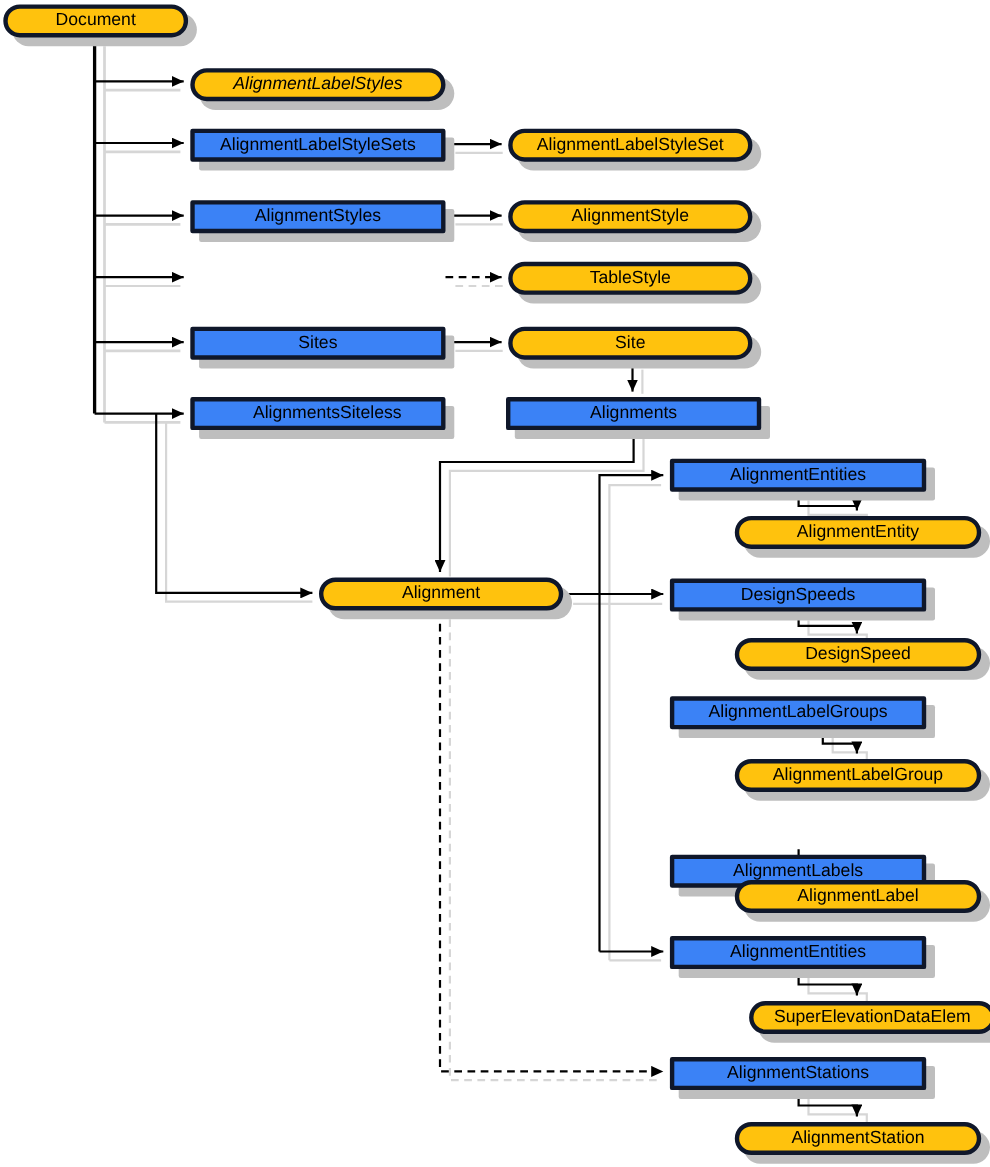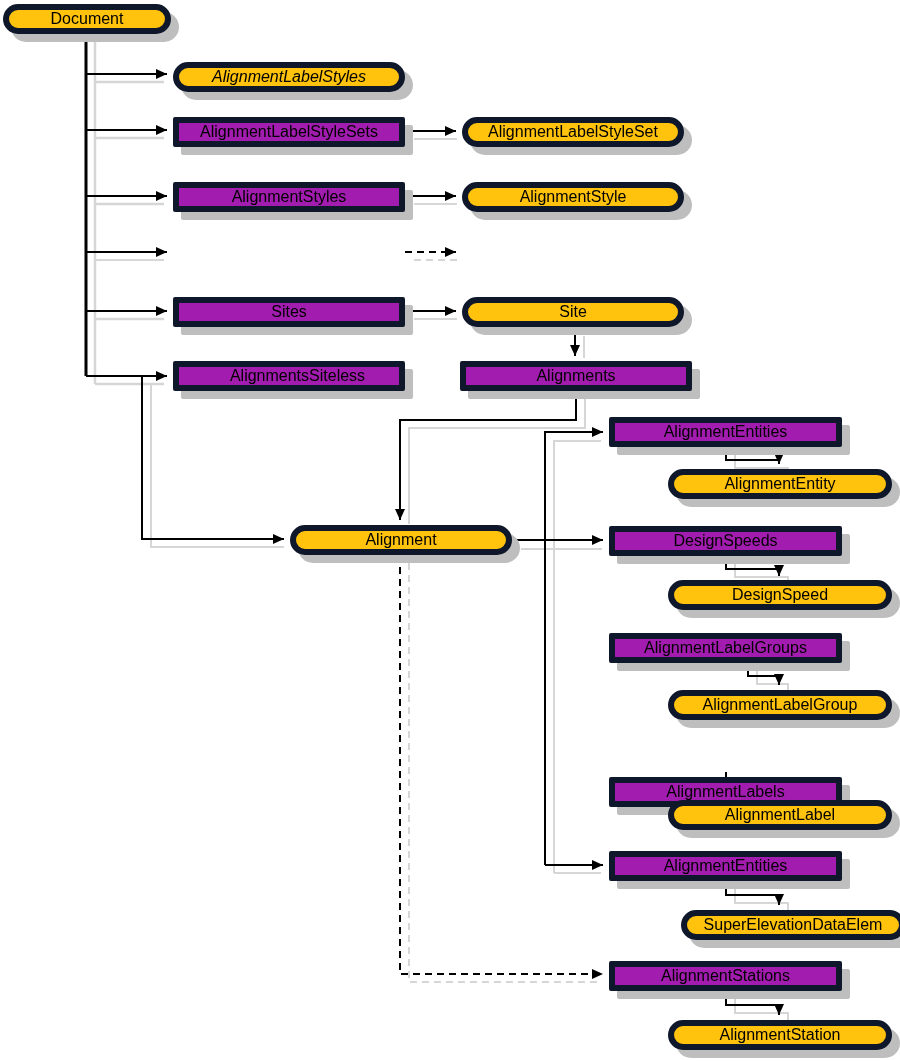--- a/index.html
+++ b/index.html
@@ -1,23 +1,23 @@
 <!DOCTYPE html>
 <html><head>
 <meta charset="utf-8">
 <style>
   html,body{margin:0;padding:0;background:#ffffff;}
   #canvas{position:relative;width:900px;height:1061px;background:#fff;overflow:hidden;
           font-family:"Liberation Sans","DejaVu Sans",sans-serif;}
   #edges{position:absolute;left:0;top:0;z-index:1;}
   .node{position:absolute;z-index:2;box-sizing:border-box;height:30px;
         display:flex;align-items:center;justify-content:center;
-        font-size:16px;color:#000;border:6px solid #0f172a;
+        font-size:16px;color:#000;border:4px solid #0f172a;
         box-shadow:8px 8px 0 #bebebe;}
-  .coll{background:#a21caf;border-radius:2px;}
+  .coll{background:#3b82f6;border-radius:2px;}
   .obj{background:#FFC20D;border-radius:15px;}
   .node span{white-space:nowrap;}
 </style>
 </head>
 <body>
 
 <div id="canvas">
 
   <svg id="edges" width="900" height="1061" viewBox="0 0 900 1061">
     <defs>
@@ -93,20 +93,23 @@
       <span>AlignmentLabelStyleSet</span>
     </div>
 
   <div class="node coll" style="left:173px;top:182px;width:232px;">
       <span>AlignmentStyles</span>
     </div>
   <div class="node obj" style="left:462px;top:182px;width:222px;">
       <span>AlignmentStyle</span>
     </div>
 
+  <div class="node obj" style="left:462px;top:238px;width:222px;">
+      <span>TableStyle</span>
+    </div>
 
   <div class="node coll" style="left:173px;top:297px;width:232px;">
       <span>Sites</span>
     </div>
   <div class="node obj" style="left:462px;top:297px;width:222px;">
       <span>Site</span>
     </div>
 
   <div class="node coll" style="left:173px;top:361px;width:232px;padding-left:17px;">
       <span>AlignmentsSiteless</span>

